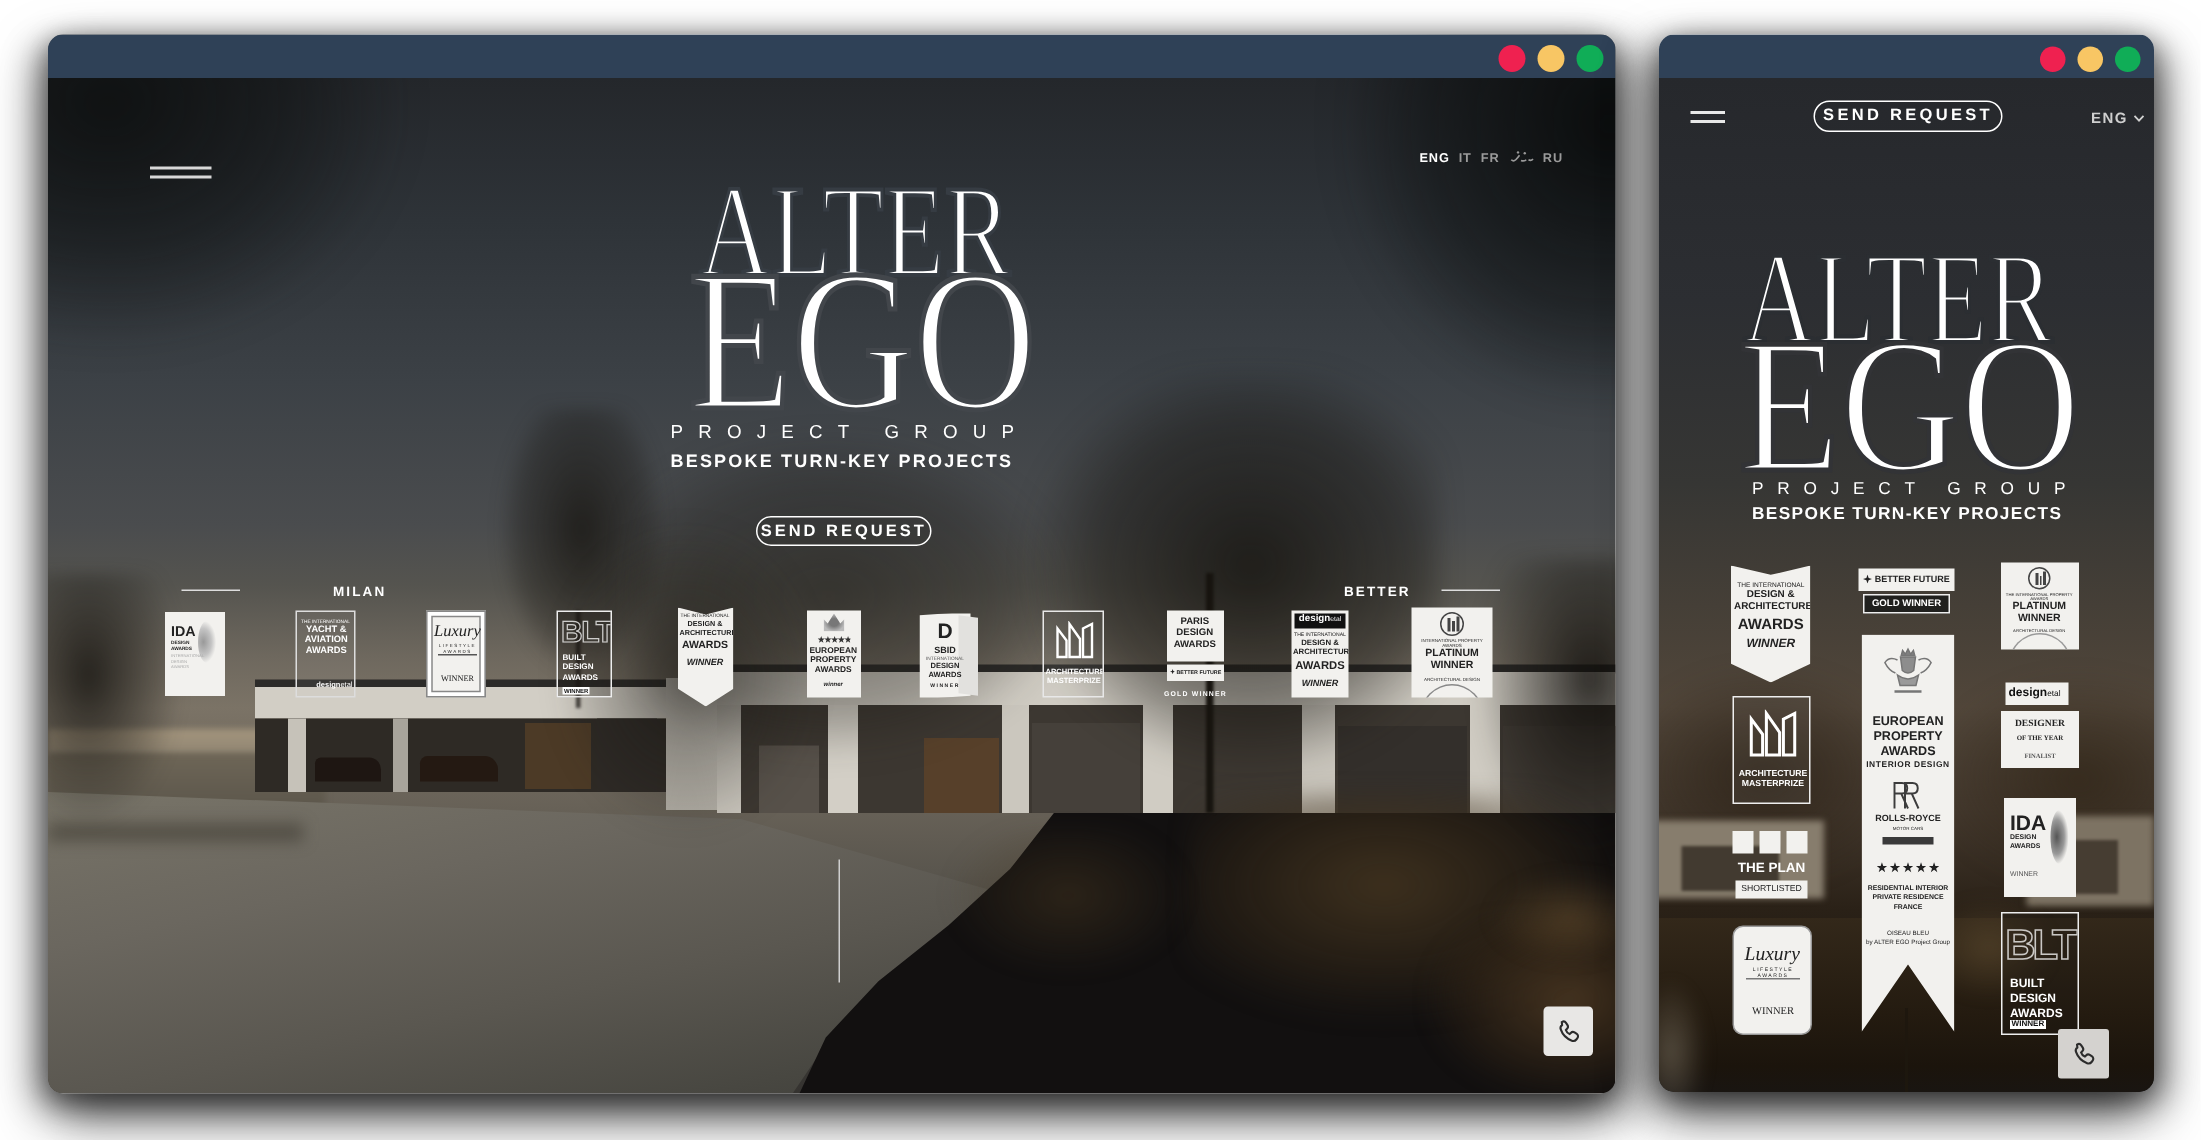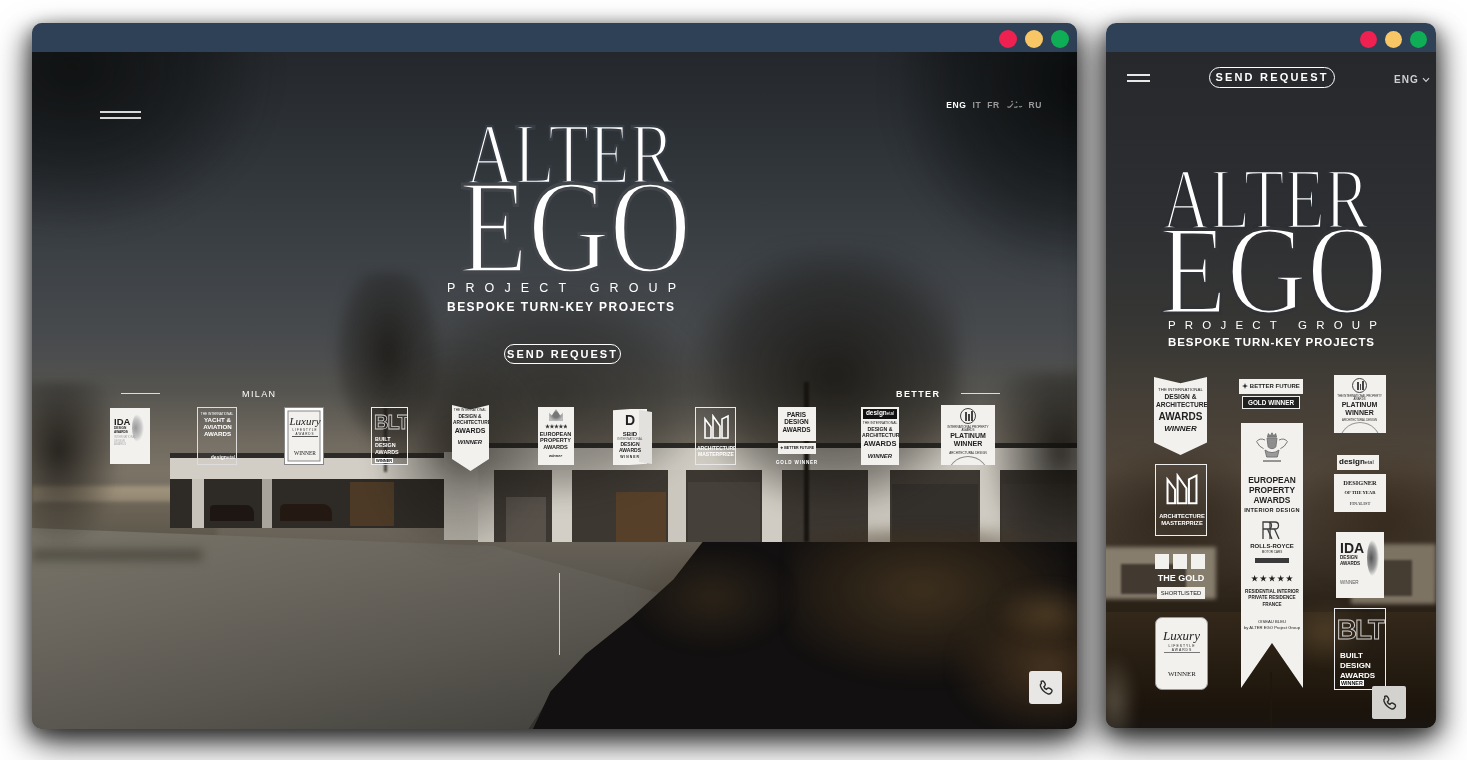--- a/index.html
+++ b/index.html
@@ -105,21 +105,21 @@
     <text x="27" y="169" font-size="134" fill="#fff" stroke="#42464b" stroke-width="3.4" paint-order="fill" textLength="232" lengthAdjust="spacingAndGlyphs">EGO</text>
   </svg>
   <svg class="abs" style="left:400px; top:250px;" width="290" height="50" viewBox="0 0 290 50">
     <text x="15" y="19" font-size="12.5" fill="#fff" textLength="229" lengthAdjust="spacing" style="font-family:'Liberation Sans',sans-serif;">PROJECT GROUP</text>
     <text x="15" y="38" font-size="12" font-weight="bold" fill="#fff" textLength="227" lengthAdjust="spacing" style="font-family:'Liberation Sans',sans-serif;">BESPOKE TURN-KEY PROJECTS</text>
   </svg>
 
   <div class="abs white" style="left:472px; top:321px; width:117px; height:20px; border:1.5px solid #fff; border-radius:10px; font-size:11px; font-weight:bold; letter-spacing:2px; text-align:center; line-height:18px;">SEND REQUEST</div>
 
   <div class="abs" style="left:89px; top:370px; width:39px; height:1px; background:#ddd;"></div>
-  <div class="abs white" style="left:162px; top:366px; font-size:9px; font-weight:normal; letter-spacing:1.4px;padding-left:48px;">MILAN</div>
+  <div class="abs white" style="left:142px; top:366px; font-size:9px; font-weight:bold; letter-spacing:1.4px;padding-left:48px;">MILAN</div>
   <div class="abs white" style="left:864px; top:366px; font-size:9px; font-weight:bold; letter-spacing:1.4px;">BETTER</div>
   <div class="abs" style="left:929px; top:370px; width:39px; height:1px; background:#ddd;"></div>
 
   <div class="bdg wb" style="left:78px; top:385px; width:40px; height:56px;">
     <div style="position:absolute; left:4px; top:8px; font-size:9.5px; font-weight:bold; letter-spacing:0;">IDA</div>
     <div style="position:absolute; left:4px; top:18px; font-size:3.2px; font-weight:bold;">DESIGN<br>AWARDS</div>
     <div style="position:absolute; left:22px; top:6px; width:12px; height:28px; background:radial-gradient(ellipse at 30% 50%, #999 0%, #c4c4c4 45%, rgba(255,255,255,0) 72%); border-radius:50%;"></div>
     <div style="position:absolute; left:4px; top:28px; font-size:2.8px; color:#aaa; line-height:1.3;">INTERNATIONAL<br>DESIGN<br>AWARDS</div>
   </div>
 
@@ -349,21 +349,21 @@
   </div>
   <div class="bdg wb" style="left:228px; top:451px; width:52px; height:38px;">
     <div class="tiny" style="position:absolute; left:1px; top:5px; width:50px; font-size:6.4px; font-family:'Liberation Serif',serif; line-height:1.4;">DESIGNER<br><span style="font-size:4.6px;">OF THE YEAR</span></div>
     <div class="tiny" style="position:absolute; left:1px; top:27px; width:50px; font-size:4.4px; font-family:'Liberation Serif',serif; color:#555;">FINALIST</div>
   </div>
 
   <div class="bdg" style="left:47px; top:531px; width:56px; height:46px;">
     <div style="position:absolute; left:2px; top:0; width:14px; height:15px; background:#f2f1ee;"></div>
     <div style="position:absolute; left:20px; top:0; width:14px; height:15px; background:#f2f1ee;"></div>
     <div style="position:absolute; left:38px; top:0; width:14px; height:15px; background:#f2f1ee;"></div>
-    <div style="position:absolute; left:0; top:19px; width:56px; font-size:9px; font-weight:bold; color:#fff; text-align:center; letter-spacing:0;">THE GOLD</div>
+    <div style="position:absolute; left:0; top:19px; width:56px; font-size:9px; font-weight:bold; color:#fff; text-align:center; letter-spacing:0;">THE PLAN</div>
     <div style="position:absolute; left:4px; top:33px; width:48px; height:12px; background:#f2f1ee;">
       <div class="tiny" style="position:absolute; left:0; top:2.5px; width:48px; font-size:5.8px; font-weight:normal; color:#222;">SHORTLISTED</div>
     </div>
   </div>
 
   <div class="bdg wb" style="left:230px; top:509px; width:48px; height:66px;">
     <div style="position:absolute; left:4px; top:8px; font-size:14px; font-weight:bold;">IDA</div>
     <div style="position:absolute; left:4px; top:23px; font-size:4.6px; font-weight:bold; line-height:1.3;">DESIGN<br>AWARDS</div>
     <div style="position:absolute; left:31px; top:8px; width:12px; height:36px; background:radial-gradient(ellipse at 35% 50%, #555 0%, #999 45%, rgba(255,255,255,0) 72%); border-radius:50%;"></div>
     <div style="position:absolute; left:4px; top:48px; font-size:4.6px; color:#555;">WINNER</div>

